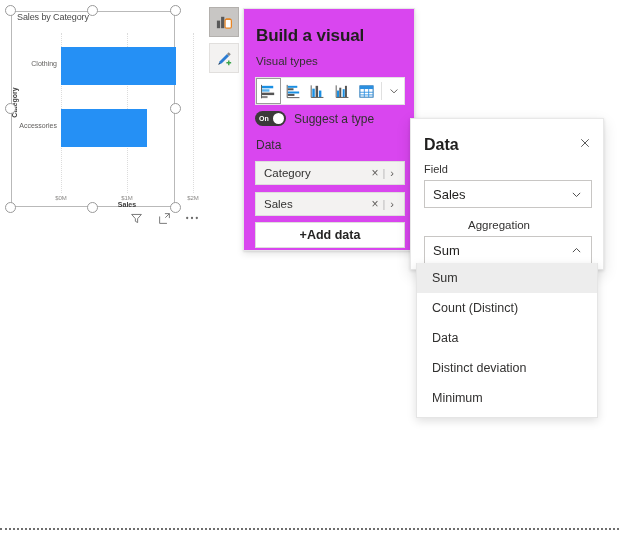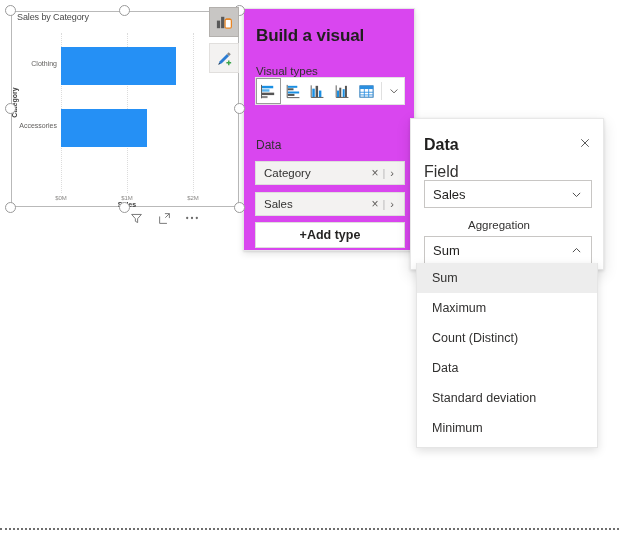--- a/index.html
+++ b/index.html
@@ -15,21 +15,21 @@
     font-family: "Liberation Sans", sans-serif;
     color: #323130;
     -webkit-font-smoothing: antialiased;
   }
 
   
   #visual-container {
     position: absolute;
     left: 11px;
     top: 11px;
-    width: 228px;
+    width: 164px;
     height: 196px;
   }
   .sel-frame {
     position: absolute;
     left: 0; top: 0;
     width: 100%; height: 100%;
     border: 1px solid #b9b9b9;
     box-sizing: border-box;
     background: #ffffff;
   }
@@ -183,21 +183,21 @@
     left: 12px;
     top: 17px;
     font-size: 17px;
     font-weight: 600;
     color: #201f1e;
     letter-spacing: -0.1px;
   }
   #visual-types-label {
     position: absolute;
     left: 12px;
-    top: 56px;
+    top: 46px;
     font-size: 11.5px;
     color: #323130;
     text-align: right;
   }
   #visual-types-row {
     position: absolute;
     left: 11px;
     top: 68px;
     width: 150px;
     height: 28px;
@@ -362,21 +362,21 @@
     align-items: center;
     justify-content: center;
     color: #4a4a4a;
     font-size: 14px;
     line-height: 1;
   }
   #field-label {
     position: absolute;
     left: 13px;
     top: 44px;
-    font-size: 16px;
+    font-size: 11px;
     color: #323130;
   }
   .dd-box {
     position: absolute;
     left: 13px;
     width: 168px;
     height: 28px;
     background: #ffffff;
     border: 1px solid #c8c6c4;
     box-sizing: border-box;
@@ -571,38 +571,45 @@
       </svg>
     </div>
     <div class="vtype-sep"></div>
     <div class="vtype-more">
       <svg width="12" height="12" viewBox="0 0 16 16" fill="none" stroke="#605e5c" stroke-width="1.3">
         <path d="M3.5 6 L8 10.5 L12.5 6"></path>
       </svg>
     </div>
   </div>
 
+  <div id="suggest-row">
+    <div class="toggle">
+      <span class="on-text">On</span>
+      <span class="knob"></span>
+    </div>
+    <span id="suggest-label">Suggest a type</span>
+  </div>
 
   <div id="data-section-label">Data</div>
 
   <div class="field-pill" id="pill-category">
     <span class="pill-name">Category</span>
     <span class="pill-x">×</span>
     <span class="pill-div">|</span>
     <span class="pill-chev">›</span>
   </div>
 
   <div class="field-pill" id="pill-sales">
     <span class="pill-name">Sales</span>
     <span class="pill-x">×</span>
     <span class="pill-div">|</span>
     <span class="pill-chev">›</span>
   </div>
 
-  <div id="add-data-btn">+Add type</div>
+  <div id="add-data-btn">+Add data</div>
 </div>
 
 <div id="data-flyout">
   <div id="flyout-title">Data</div>
   <div id="flyout-close">
     <svg width="12" height="12" viewBox="0 0 16 16" fill="none" stroke="#4a4a4a" stroke-width="1.2">
       <path d="M3 3 L13 13 M13 3 L3 13"></path>
     </svg>
   </div>
 
@@ -622,20 +629,19 @@
     <span class="dd-chev">
       <svg width="13" height="13" viewBox="0 0 16 16" fill="none" stroke="#4a4a4a" stroke-width="1.2">
         <path d="M3.5 10 L8 5.5 L12.5 10"></path>
       </svg>
     </span>
   </div>
 </div>
 
 <div id="agg-options">
   <div class="agg-option selected">Sum</div>
-  <div class="agg-option">Maximum</div>
   <div class="agg-option">Count (Distinct)</div>
   <div class="agg-option">Data</div>
-  <div class="agg-option">Standard deviation</div>
+  <div class="agg-option">Distinct deviation</div>
   <div class="agg-option">Minimum</div>
 </div>
 
 <div id="page-bottom-border"></div>
 
 </body></html>

